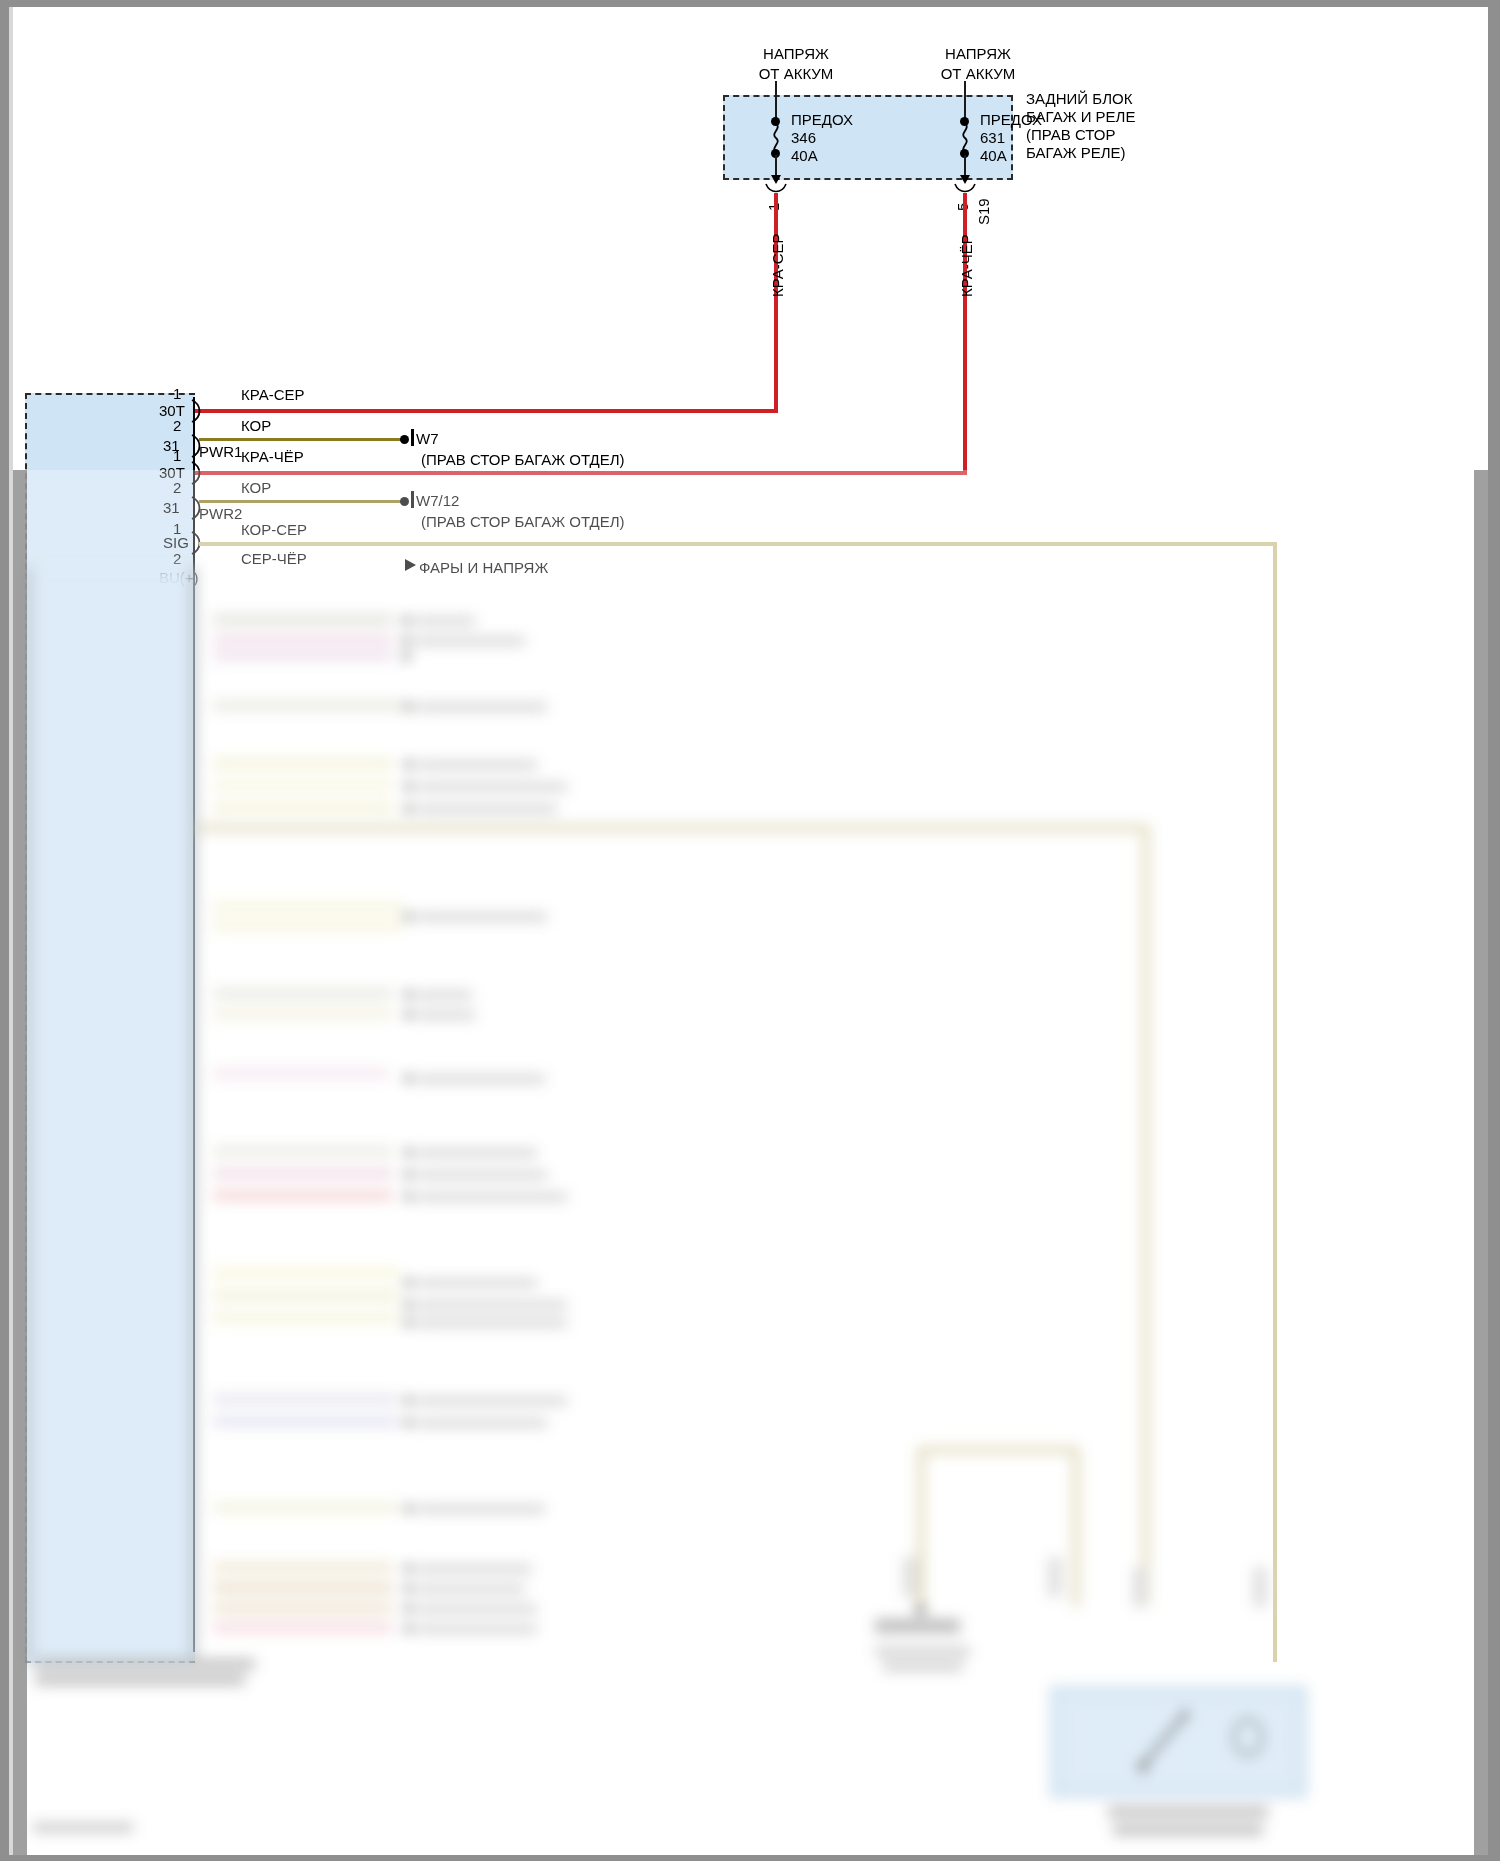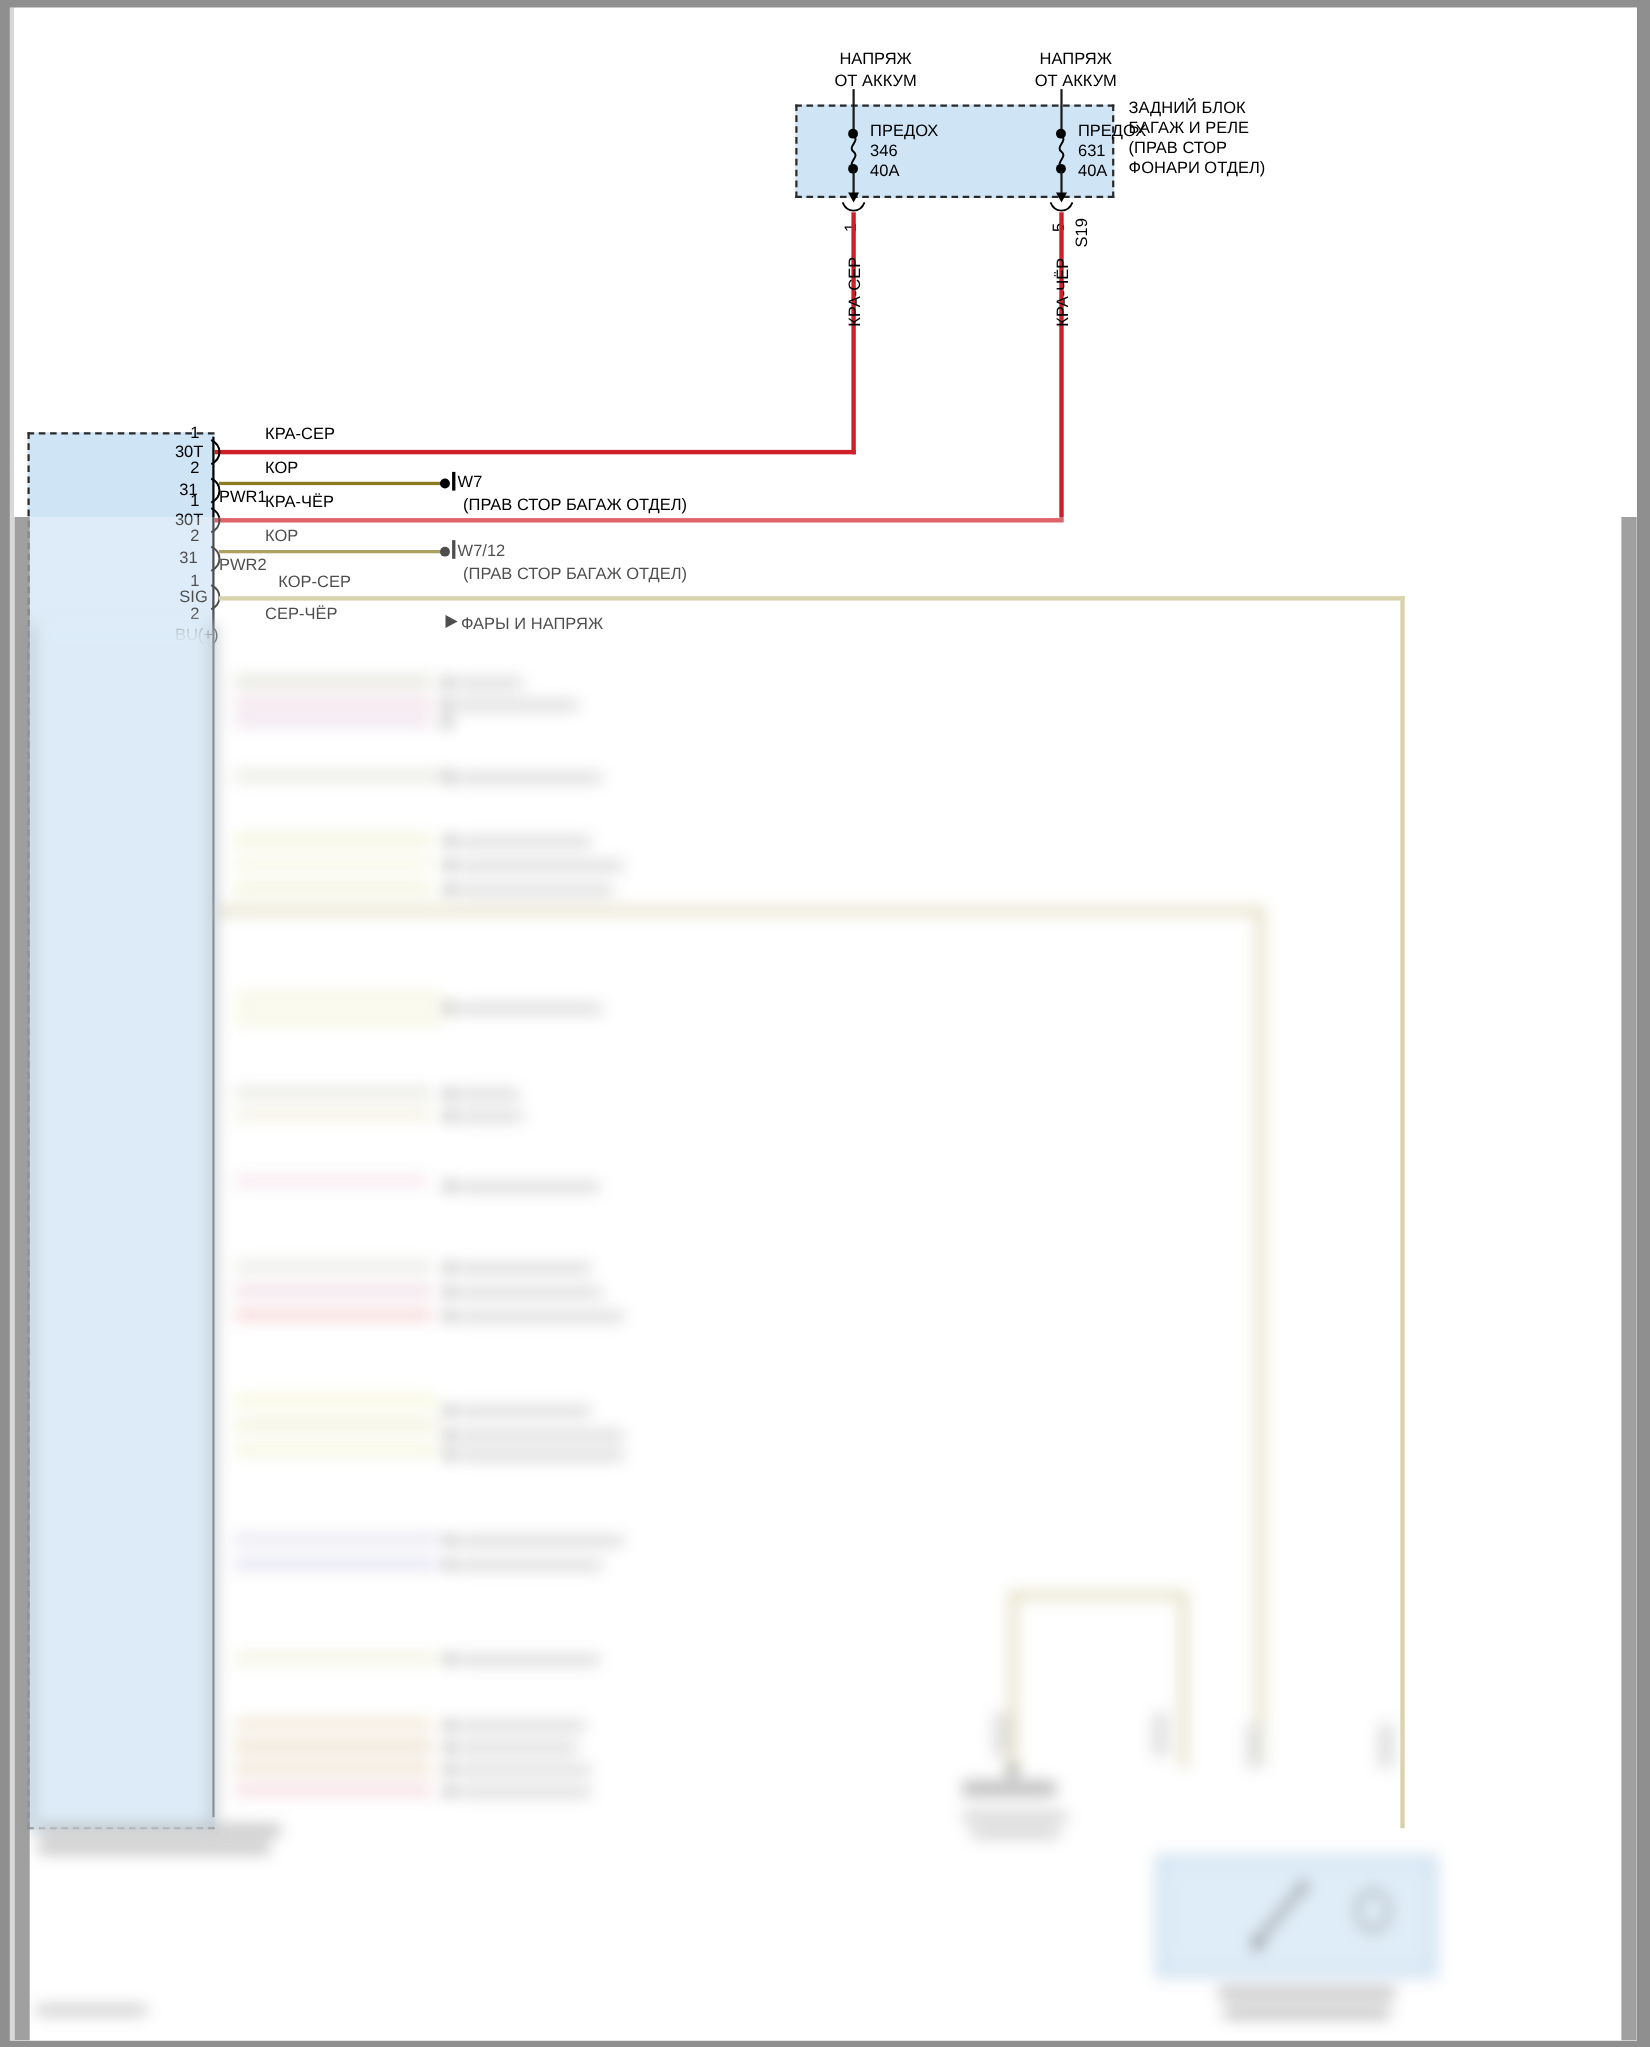--- a/index.html
+++ b/index.html
@@ -86,21 +86,21 @@
       <div class="txt" style="left:723px;top:58px;text-align:center;width:120px;">ОТ АККУМ</div>
 
       <div class="txt" style="left:905px;top:38px;text-align:center;width:120px;">НАПРЯЖ</div>
       <div class="txt" style="left:905px;top:58px;text-align:center;width:120px;">ОТ АККУМ</div>
 
       <div class="modbox" style="left:710px;top:88px;width:290px;height:85px;"></div>
 
       <div class="txt" style="left:1013px;top:83px;">ЗАДНИЙ БЛОК</div>
       <div class="txt" style="left:1013px;top:101px;">БАГАЖ И РЕЛЕ</div>
       <div class="txt" style="left:1013px;top:119px;">(ПРАВ СТОР</div>
-      <div class="txt" style="left:1013px;top:137px;">ФОНАРИ ОТДЕЛ)</div>
+      <div class="txt" style="left:1013px;top:137px;">БАГАЖ РЕЛЕ)</div>
 
       <div class="wire w-black" style="left:762px;top:74px;width:2px;height:40px;"></div>
       <div class="dot" style="left:758px;top:110px;"></div>
       <svg class="fusezig" style="left:758px;top:116px;" viewBox="0 0 10 30">
         <path d="M5 0 C 11 6, -1 10, 5 15 C 11 20, -1 24, 5 30" stroke="#000" stroke-width="1.8" fill="none"></path>
       </svg>
       <div class="dot" style="left:758px;top:142px;"></div>
       <div class="wire w-black" style="left:762px;top:148px;width:2px;height:26px;"></div>
       <div class="arrow-d" style="left:758px;top:168px;"></div>
 
@@ -181,21 +181,21 @@
       <div class="txt" style="left:186px;top:498px;">PWR2</div>
 
       <div class="wire w-olive" style="left:186px;top:493px;width:204px;height:3px;"></div>
       <div class="dot" style="left:387px;top:490px;"></div>
       <div class="splicebar" style="left:398px;top:484px;height:17px;"></div>
       <div class="txt" style="left:403px;top:485px;">W7/12</div>
       <div class="txt" style="left:408px;top:506px;">(ПРАВ СТОР БАГАЖ ОТДЕЛ)</div>
 
       <div class="txt" style="left:150px;top:527px;">SIG</div>
       <div class="txt" style="left:160px;top:513px;">1</div>
-      <div class="txt" style="left:240px;top:514px;text-align:center;">КОР-СЕР</div>
+      <div class="txt" style="left:228px;top:514px;text-align:center;">КОР-СЕР</div>
       <svg style="position:absolute;left:178px;top:524px;width:14px;height:24px;" viewBox="0 0 14 24">
         <path d="M1 1 C 11 6, 11 18, 1 23" stroke="#000" stroke-width="1.8" fill="none"></path>
       </svg>
       <div class="txt" style="left:160px;top:543px;">2</div>
       <div class="txt" style="left:228px;top:543px;">СЕР-ЧЁР</div>
       <div class="txt" style="left:146px;top:562px;">BU(+)</div>
 
       <div class="wire w-khaki" style="left:186px;top:535px;width:1078px;height:4px;"></div>
       <div class="wire w-khaki" style="left:1260px;top:535px;width:4px;height:1120px;"></div>
 

